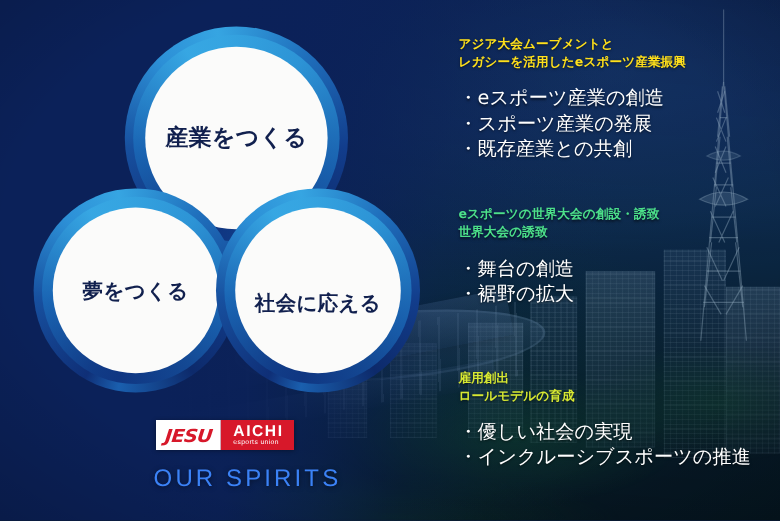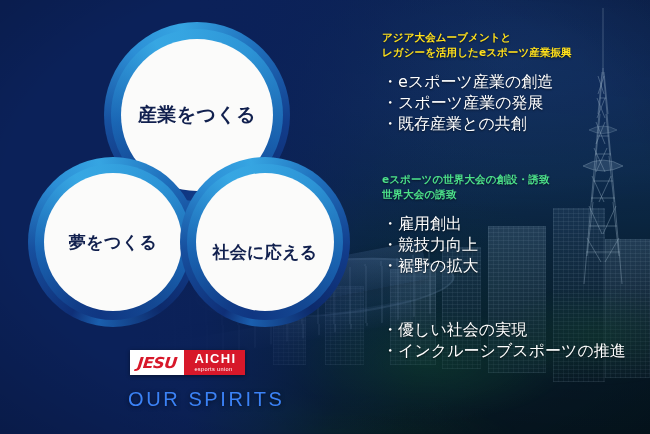--- a/index.html
+++ b/index.html
@@ -343,27 +343,30 @@
       <li>・既存産業との共創</li>
     </ul>
   </div>
 
   <div class="block" id="block-world">
     <h3 style="color:#4ce08a">
       <span>eスポーツの世界大会の創設・誘致</span><br>
       <span>世界大会の誘致</span>
     </h3>
     <ul>
-      <li>・雇用創出</li>
-      <li>・競技力向上</li>
+      <li>・舞台の創造</li>
       <li>・裾野の拡大</li>
     </ul>
   </div>
 
   <div class="block" id="block-employ">
+    <h3 style="color:#d7e832">
+      <span>雇用創出</span><br>
+      <span>ロールモデルの育成</span>
+    </h3>
     <ul>
       <li>・優しい社会の実現</li>
       <li>・インクルーシブスポーツの推進</li>
     </ul>
   </div>
 
   <div id="logo-lockup">
     <div class="logo-jesu">
       <span class="jesu-text">JESU</span>
     </div>

